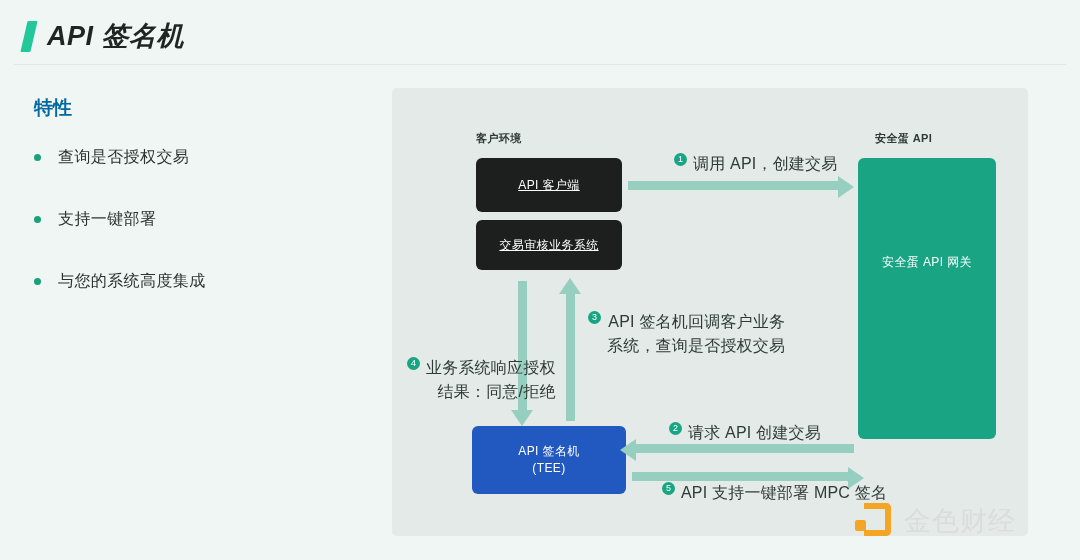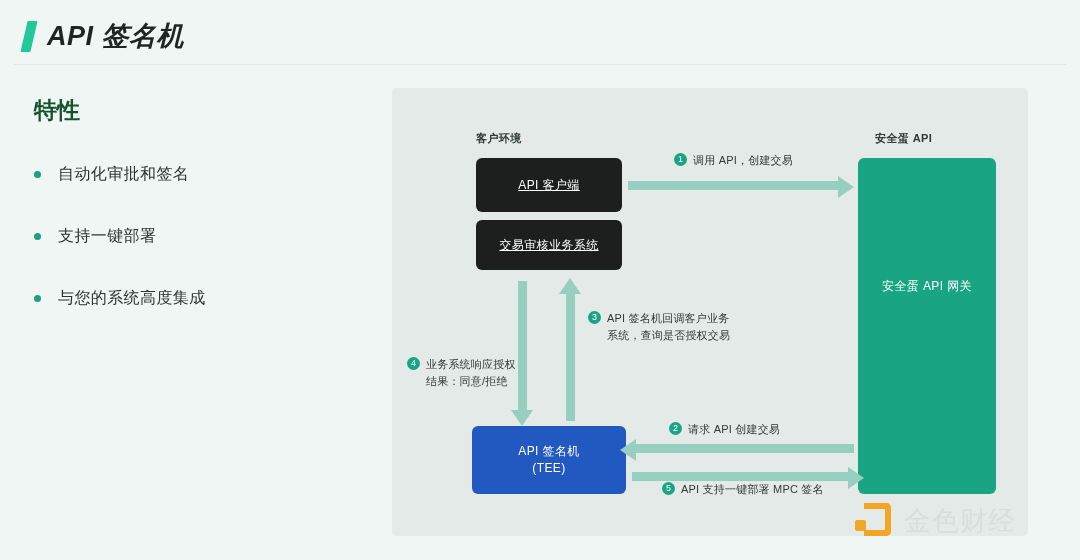--- a/index.html
+++ b/index.html
@@ -54,24 +54,24 @@
   }
 
   
   #features {
     position: absolute;
     left: 34px;
     top: 95px;
     width: 330px;
   }
   #features-heading {
-    font-size: 23px;
+    font-size: 19px;
     font-weight: bold;
-    color: #14532d;
-    margin-bottom: 38px;
+    color: #0369a1;
+    margin-bottom: 26px;
   }
   .feature-item {
     display: flex;
     align-items: center;
     margin-bottom: 41px;
   }
   .feature-dot {
     width: 7px;
     height: 7px;
     border-radius: 50%;
@@ -119,22 +119,22 @@
     letter-spacing: 0.4px;
     line-height: 1.38;
   }
   .node-dark { background: #1c1f1e; font-size: 12px; text-decoration: underline; }
   .node-blue { background: #2259c0; font-size: 12px; }
   .node-green { background: #19a583; font-size: 12px; }
 
   #node-api-client   { left: 84px;  top: 70px;  width: 146px; height: 54px; }
   #node-audit-system { left: 84px;  top: 132px; width: 146px; height: 50px; }
   #node-signer       { left: 80px;  top: 338px; width: 154px; height: 68px; }
-  #node-gateway      { left: 466px; top: 70px;  width: 138px; height: 336px;
-                       justify-content: flex-start; padding-top: 120px; }
+  #node-gateway      { left: 466px; top: 70px;  width: 138px; height: 281px;
+                       justify-content: flex-start; padding-top: 96px; }
 
   
   .arrow-h {
     position: absolute;
     height: 9px;
     background: #96cfc0;
   }
   .arrow-v {
     position: absolute;
     width: 9px;
@@ -199,24 +199,25 @@
     min-width: 13px;
     border-radius: 50%;
     background: #19a583;
     color: #ffffff;
     font-size: 9px;
     line-height: 13px;
     text-align: center;
     margin-top: 1px;
   }
   .flow-text {
-    font-size: 11px;
+    font-size: 16px;
     color: #2f3a36;
     line-height: 1.5;
     letter-spacing: 0.2px;
+    text-align: right;
   }
   .flow-text.wrap { white-space: pre-line; }
 
   #label-1 { left: 282px; top: 64px; }
   #label-2 { left: 277px; top: 333px; }
   #label-3 { left: 196px; top: 222px; }
   #label-4 { left: 15px;  top: 268px; }
   #label-5 { left: 270px; top: 393px; }
 
   
@@ -264,21 +265,21 @@
     <div id="page-title">API 签名机</div>
   </div>
   <div id="header-rule"></div>
 </div>
 
 <div id="features">
   <div id="features-heading">特性</div>
 
   <div class="feature-item">
     <span class="feature-dot"></span>
-    <span class="feature-label">自动化审批和签名</span>
+    <span class="feature-label">查询是否授权交易</span>
   </div>
   <div class="feature-item">
     <span class="feature-dot"></span>
     <span class="feature-label">支持一键部署</span>
   </div>
   <div class="feature-item">
     <span class="feature-dot"></span>
     <span class="feature-label">与您的系统高度集成</span>
   </div>
 </div>

